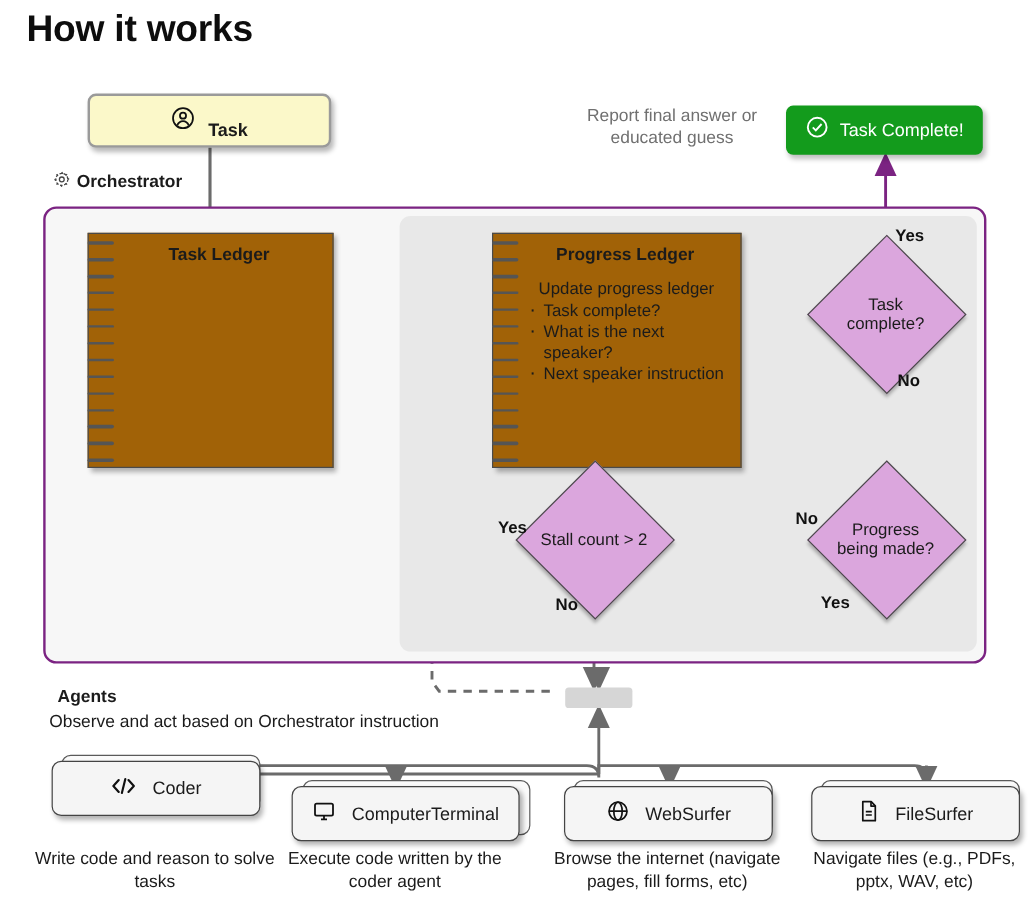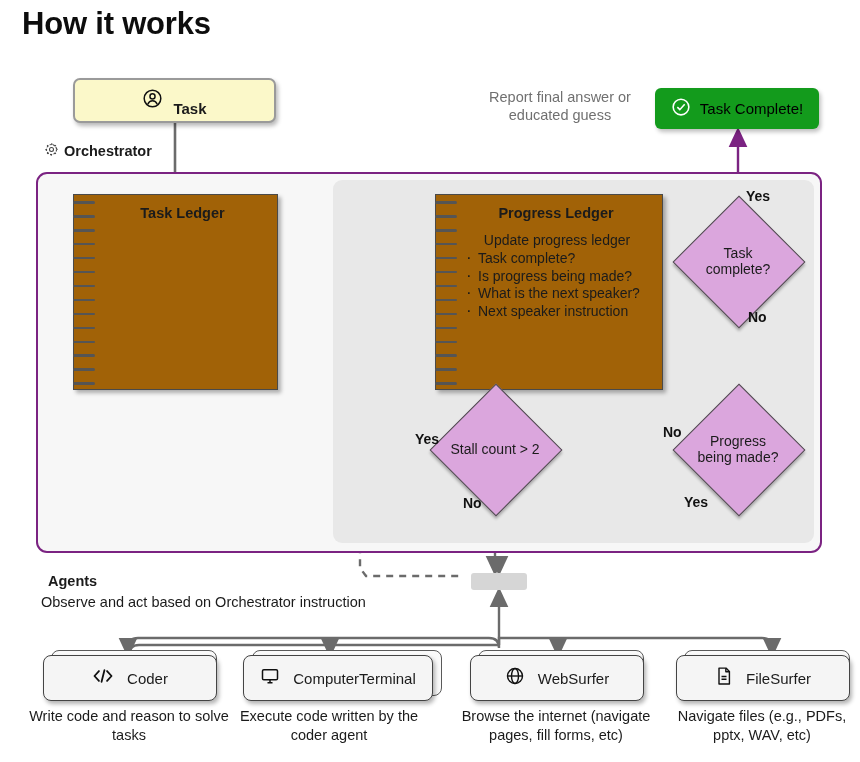--- a/index.html
+++ b/index.html
@@ -16,37 +16,37 @@
 
   
   #task-node{left:73px;top:78px;width:203px;height:45px;background:#fbf8c9;border:2px solid #9a9a9a;
       border-radius:7px;box-shadow:2px 3px 4px rgba(0,0,0,.28);z-index:4;
       display:flex;align-items:center;justify-content:center;gap:10px;}
   #task-node .lbl{font-size:15px;font-weight:bold;margin-top:16px;}
 
   
   #task-complete-node{left:655px;top:88px;width:164px;height:41px;background:#139b1c;border-radius:6px;
       box-shadow:2px 3px 4px rgba(0,0,0,.25);z-index:4;
-      display:flex;align-items:center;justify-content:center;gap:9px;color:#000000;}
+      display:flex;align-items:center;justify-content:center;gap:9px;color:#ffffff;}
   #task-complete-node .lbl{font-size:15px;}
 
   #report-label{left:470px;top:88px;width:180px;text-align:center;font-size:14.5px;color:#707070;
       line-height:18px;z-index:4;}
 
   
   #orchestrator-label{left:44px;top:142px;display:flex;align-items:center;gap:5px;
       font-size:14.5px;font-weight:bold;z-index:4;}
   #orchestrator-box{left:36px;top:172px;width:786px;height:381px;border:2.5px solid #7b2382;
       border-radius:11px;background:#f7f7f7;z-index:2;}
   #inner-panel{left:333px;top:180px;width:481px;height:363px;background:#e8e8e8;border-radius:9px;z-index:3;}
 
   
   .ledger{background:#a16207;border:1.5px solid #4a4a4a;box-shadow:3px 3px 4px rgba(0,0,0,.3);z-index:5;}
   #task-ledger{left:73px;top:194px;width:205px;height:196px;}
-  #progress-ledger{left:410px;top:194px;width:228px;height:196px;margin-left:25px;}
+  #progress-ledger{left:410px;top:194px;width:208px;height:196px;}
   .ledger .lg-title{text-align:center;font-size:14.5px;font-weight:bold;margin:10px 0 0 14px;}
   .ledger .lg-sub{text-align:center;font-size:14px;margin:11px 0 2px 16px;}
   .ledger ul{margin:0;padding:0 4px 0 30px;list-style:none;}
   .ledger li{font-size:14px;line-height:17.5px;position:relative;padding-left:12px;}
   .ledger li:before{content:"\00b7";position:absolute;left:0;top:-1px;font-size:17px;line-height:17px;}
   .spiral{position:absolute;left:-1px;top:6px;width:22px;height:184px;display:flex;flex-direction:column;
      justify-content:space-between;}
   .spiral i{display:block;width:22px;height:2.6px;background:#555;border-radius:2px;}
 
   
@@ -71,21 +71,21 @@
 
   .agent-card{z-index:5;width:172px;height:44px;}
   .agent-card .back{position:absolute;left:8px;top:-5px;width:164px;height:44px;background:#fafafa;
       border:1.5px solid #5a5a5a;border-radius:8px;}
   .agent-card .front{position:absolute;left:0;top:0;width:172px;height:44px;background:#f5f5f5;
       border:1.5px solid #444;border-radius:8px;box-shadow:2px 3px 4px rgba(0,0,0,.3);
       display:flex;align-items:center;justify-content:center;gap:13px;}
   .agent-card .front .lbl{font-size:15px;}
   .agent-cap{position:absolute;width:200px;text-align:center;font-size:14.5px;line-height:19px;z-index:4;}
 
-  #agent-0{left:43px;top:655px;border-radius:21px;} #cap-0{left:29px;top:707px;}
+  #agent-0{left:43px;top:634px;border-radius:21px;} #cap-0{left:29px;top:707px;}
   #agent-1{left:243px;top:655px;} #cap-1{left:229px;top:707px;}
   #agent-2{left:470px;top:655px;} #cap-2{left:456px;top:707px;}
   #agent-3{left:676px;top:655px;} #cap-3{left:662px;top:707px;}
   #agent-1 .front,#agent-1 .back{width:188px;} #agent-1{width:188px;}
   #agent-1 .back{left:9px;}
 </style>
 </head>
 <body>
 
 <svg class="layer" id="edges-bottom">
@@ -210,21 +210,20 @@
       <i></i>
       <i></i>
       <i></i>
       <i></i>
       <i></i>
   </div>
   <div class="lg-title">Progress Ledger</div>
   <div class="lg-sub">Update progress ledger</div>
   <ul>
     <li>Task complete?</li>
-    <li>Is progress being made?</li>
     <li>What is the next speaker?</li>
     <li>Next speaker instruction</li>
   </ul>
 </div>
 
 <div class="abs diamond" id="d-task-complete">
   <div class="dshape"></div>
   <div class="dtxt">Task complete?</div>
 </div>
 <div class="abs diamond" id="d-progress-made">

